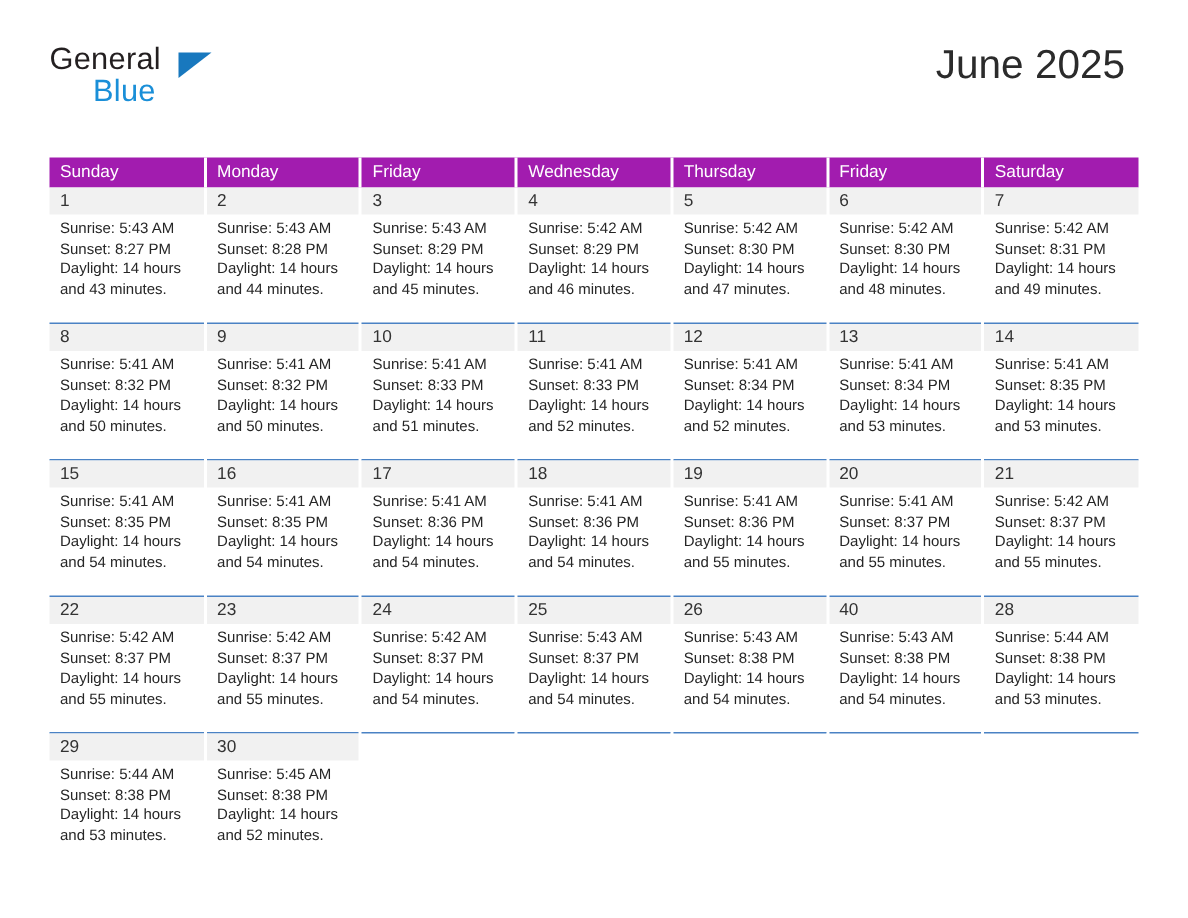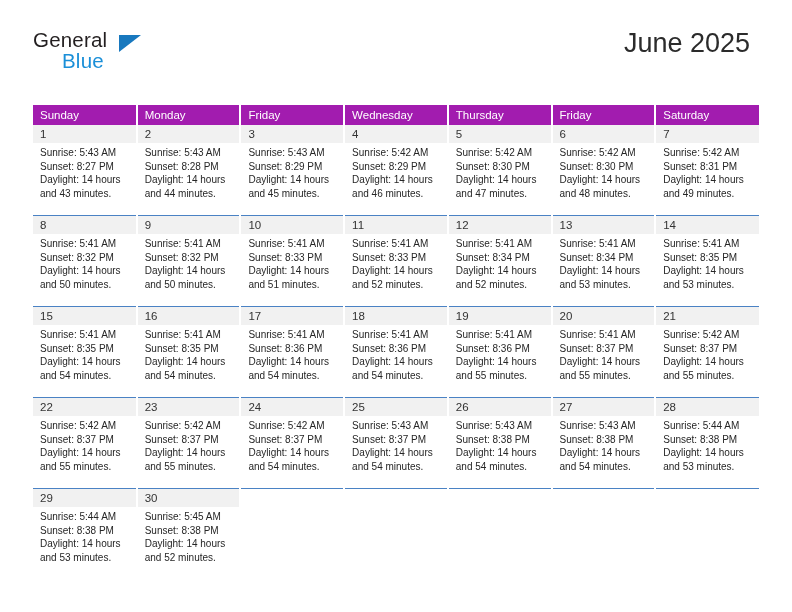--- a/index.html
+++ b/index.html
@@ -466,21 +466,21 @@
                 <div class="info">
                   <div>Sunrise: 5:43 AM</div>
                   <div>Sunset: 8:38 PM</div>
                   <div>Daylight: 14 hours</div>
                   <div>and 54 minutes.</div>
                 </div>
               </div>
             </td>
             <td>
               <div class="cellwrap">
-                <div class="daynum">27</div>
+                <div class="daynum">40</div>
                 <div class="info">
                   <div>Sunrise: 5:43 AM</div>
                   <div>Sunset: 8:38 PM</div>
                   <div>Daylight: 14 hours</div>
                   <div>and 54 minutes.</div>
                 </div>
               </div>
             </td>
             <td>
               <div class="cellwrap">

